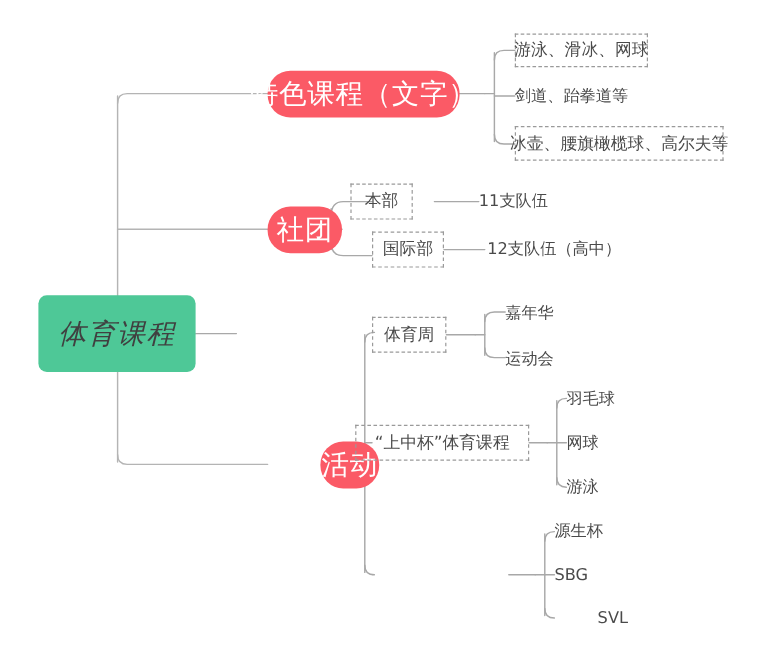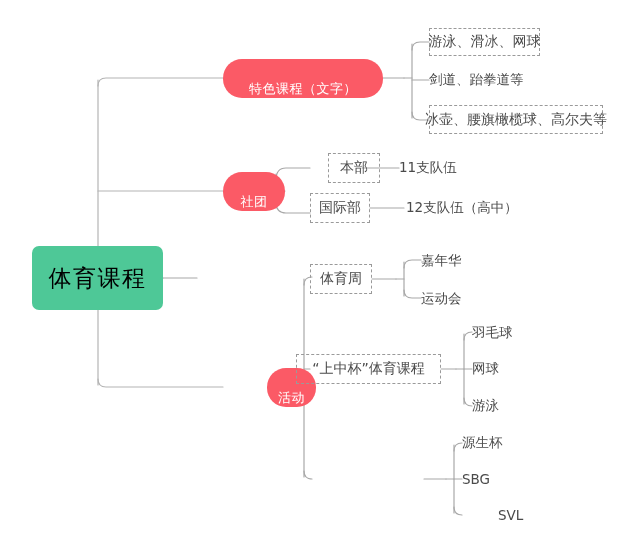--- a/index.html
+++ b/index.html
@@ -32,34 +32,34 @@
     box-sizing: border-box;
     display: flex;
     align-items: center;
     justify-content: center;
     white-space: nowrap;
   }
   
   .node.root {
     background: #4ec897;
     border-radius: 7px;
-    color: #000000;
+    color: #404040;
     font-size: 23px;
     letter-spacing: 1.5px;
     padding: 0 14px;
+    font-style: italic;
   }
   
   .node.primary {
     background: #fb5a66;
     border-radius: 19px;
     color: #ffffff;
-    font-size: 13px;
+    font-size: 23px;
     letter-spacing: 0.5px;
     padding: 0 12px;
-    align-items: flex-end;
   }
   
   .node.dashed {
     border: 1px dashed #9a9a9a;
     background: transparent;
     color: #4a4a4a;
     font-size: 14px;
     padding: 0 10px;
   }
   
@@ -150,21 +150,21 @@
   </div>
 
   <div class="node dashed" style="left:429px; top:105px; width:174px; height:29px;">
     <span>冰壶、腰旗橄榄球、高尔夫等</span>
   </div>
 
   <div class="node primary" style="left:223px; top:172px; width:62px; height:39px;">
     <span>社团</span>
   </div>
 
-  <div class="node dashed" style="left:328px; top:153px; width:52px; height:30px;">
+  <div class="node dashed" style="left:292px; top:153px; width:52px; height:30px;">
     <span>本部</span>
   </div>
 
   <div class="node plain" style="left:399px; top:156px; width:80px; height:24px;">
     <span>11支队伍</span>
   </div>
 
   <div class="node dashed" style="left:310px; top:193px; width:60px; height:30px;">
     <span>国际部</span>
   </div>

